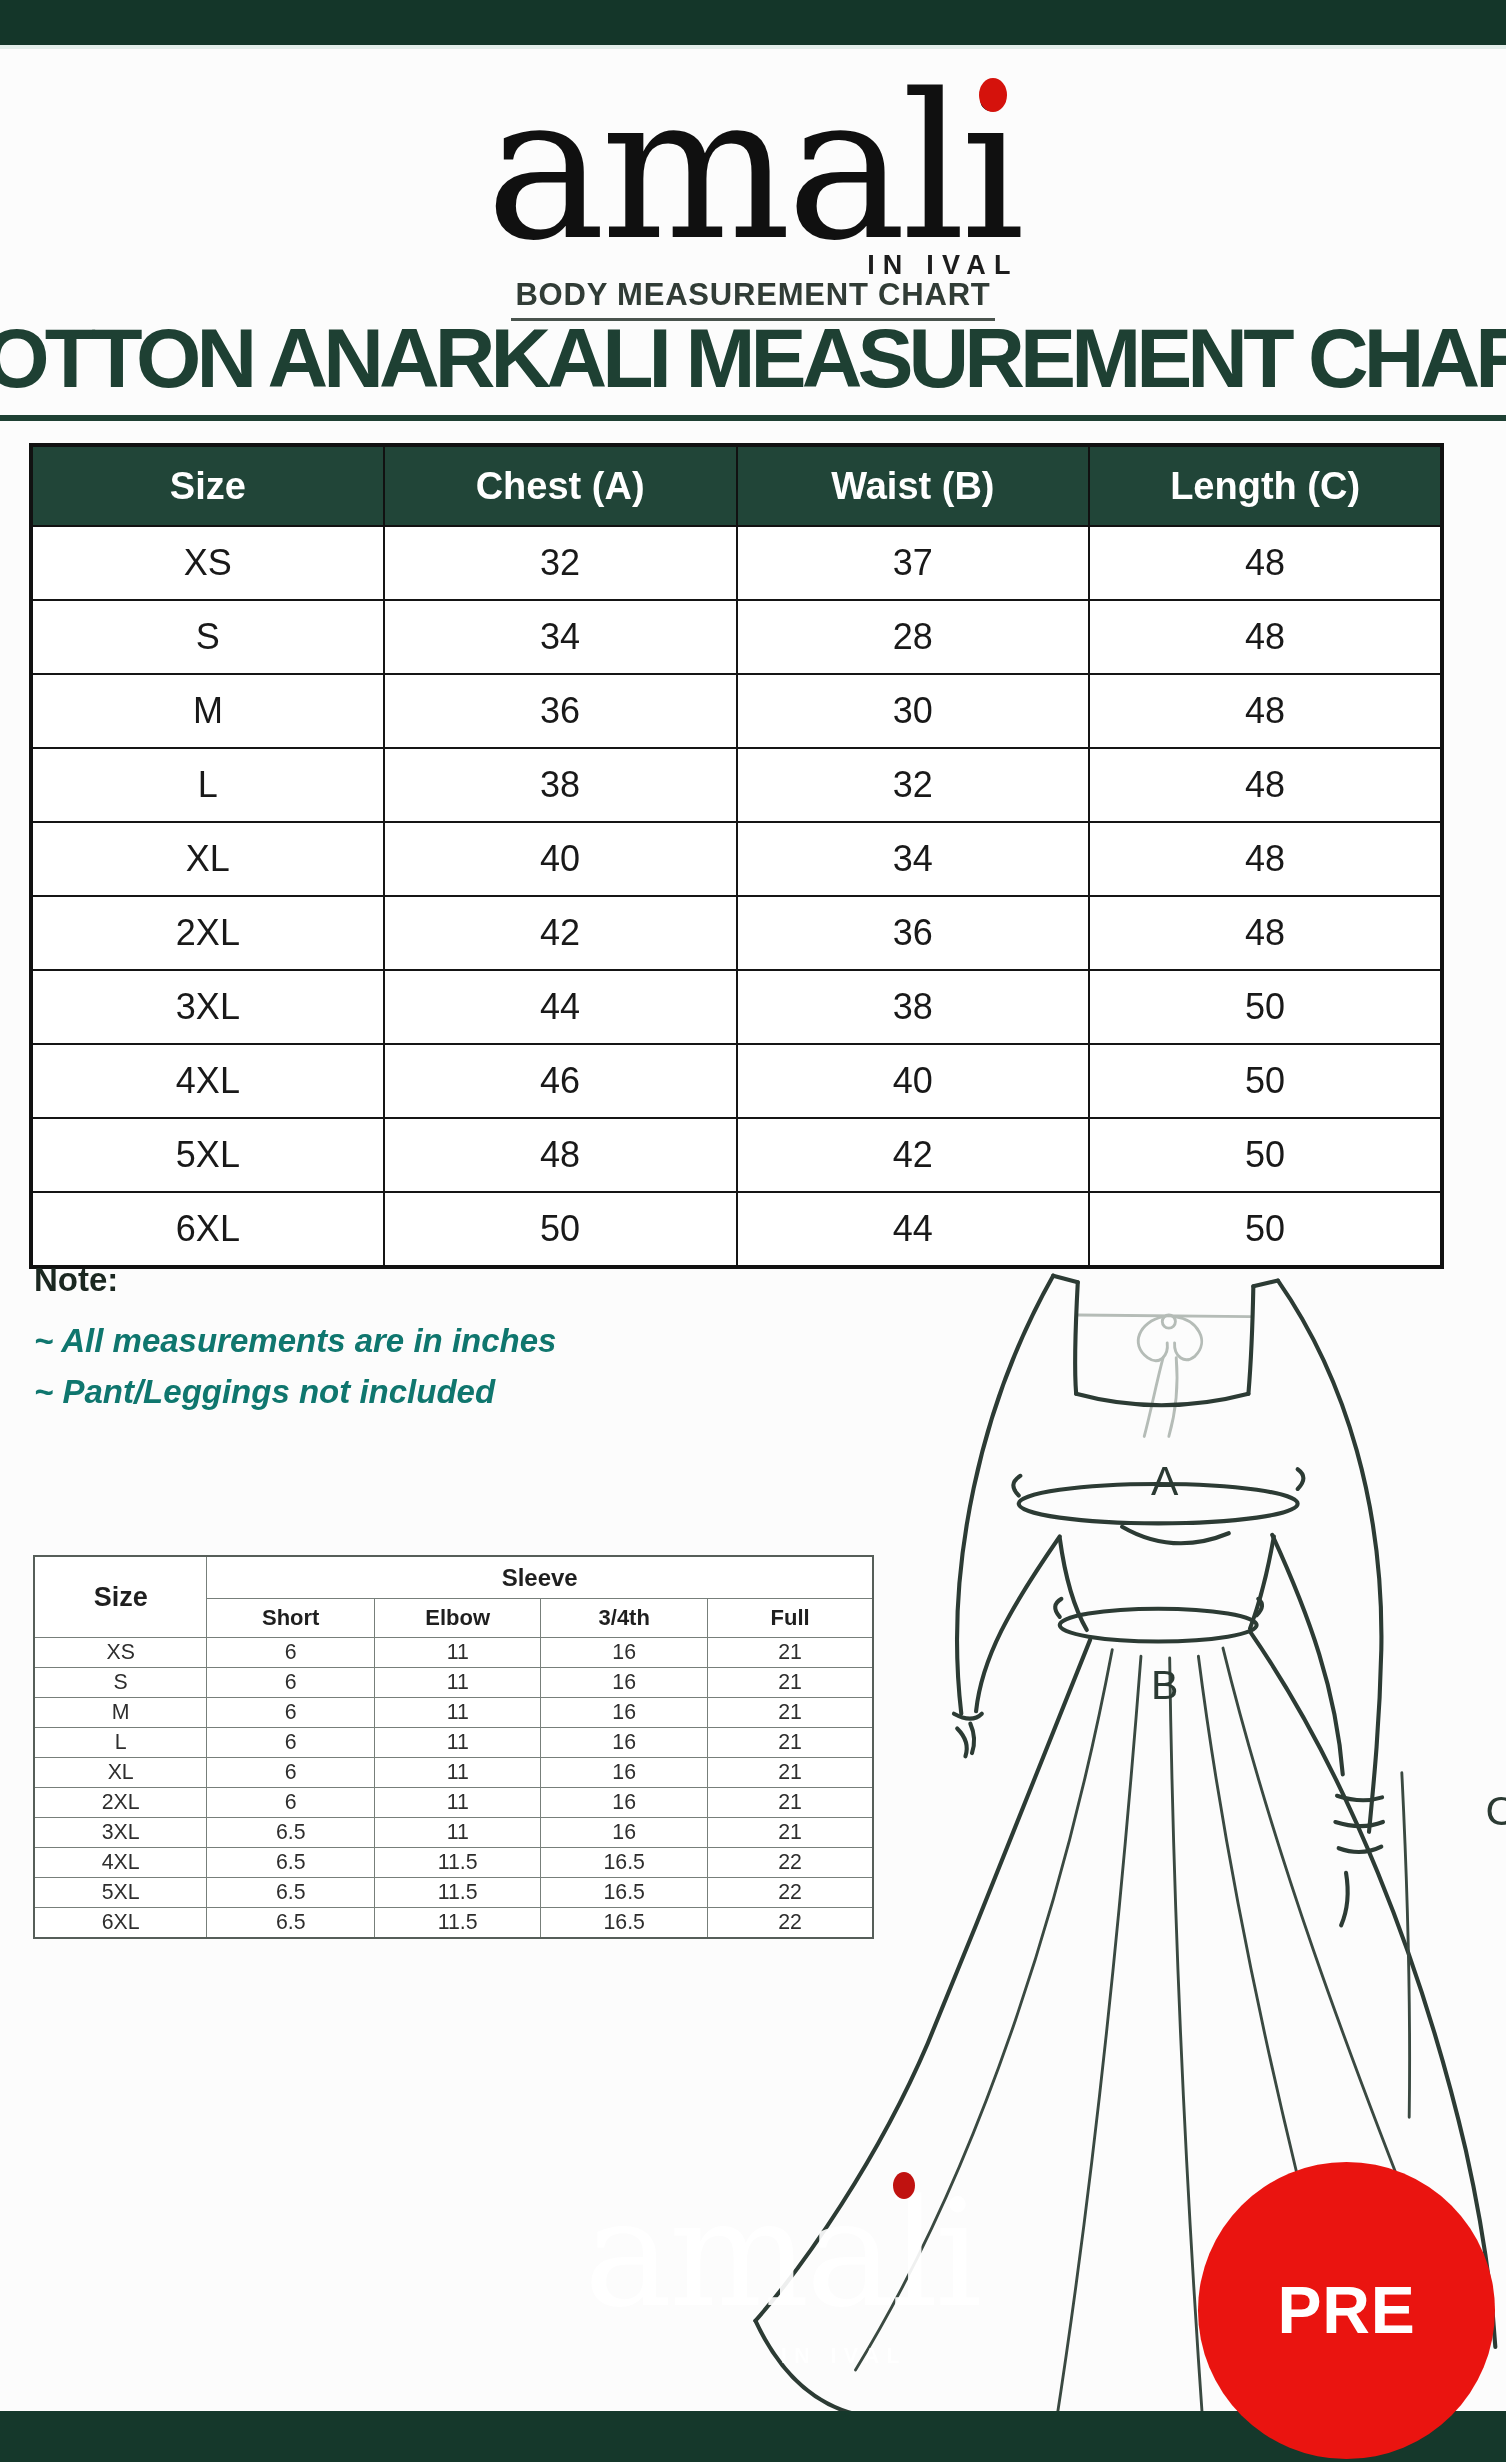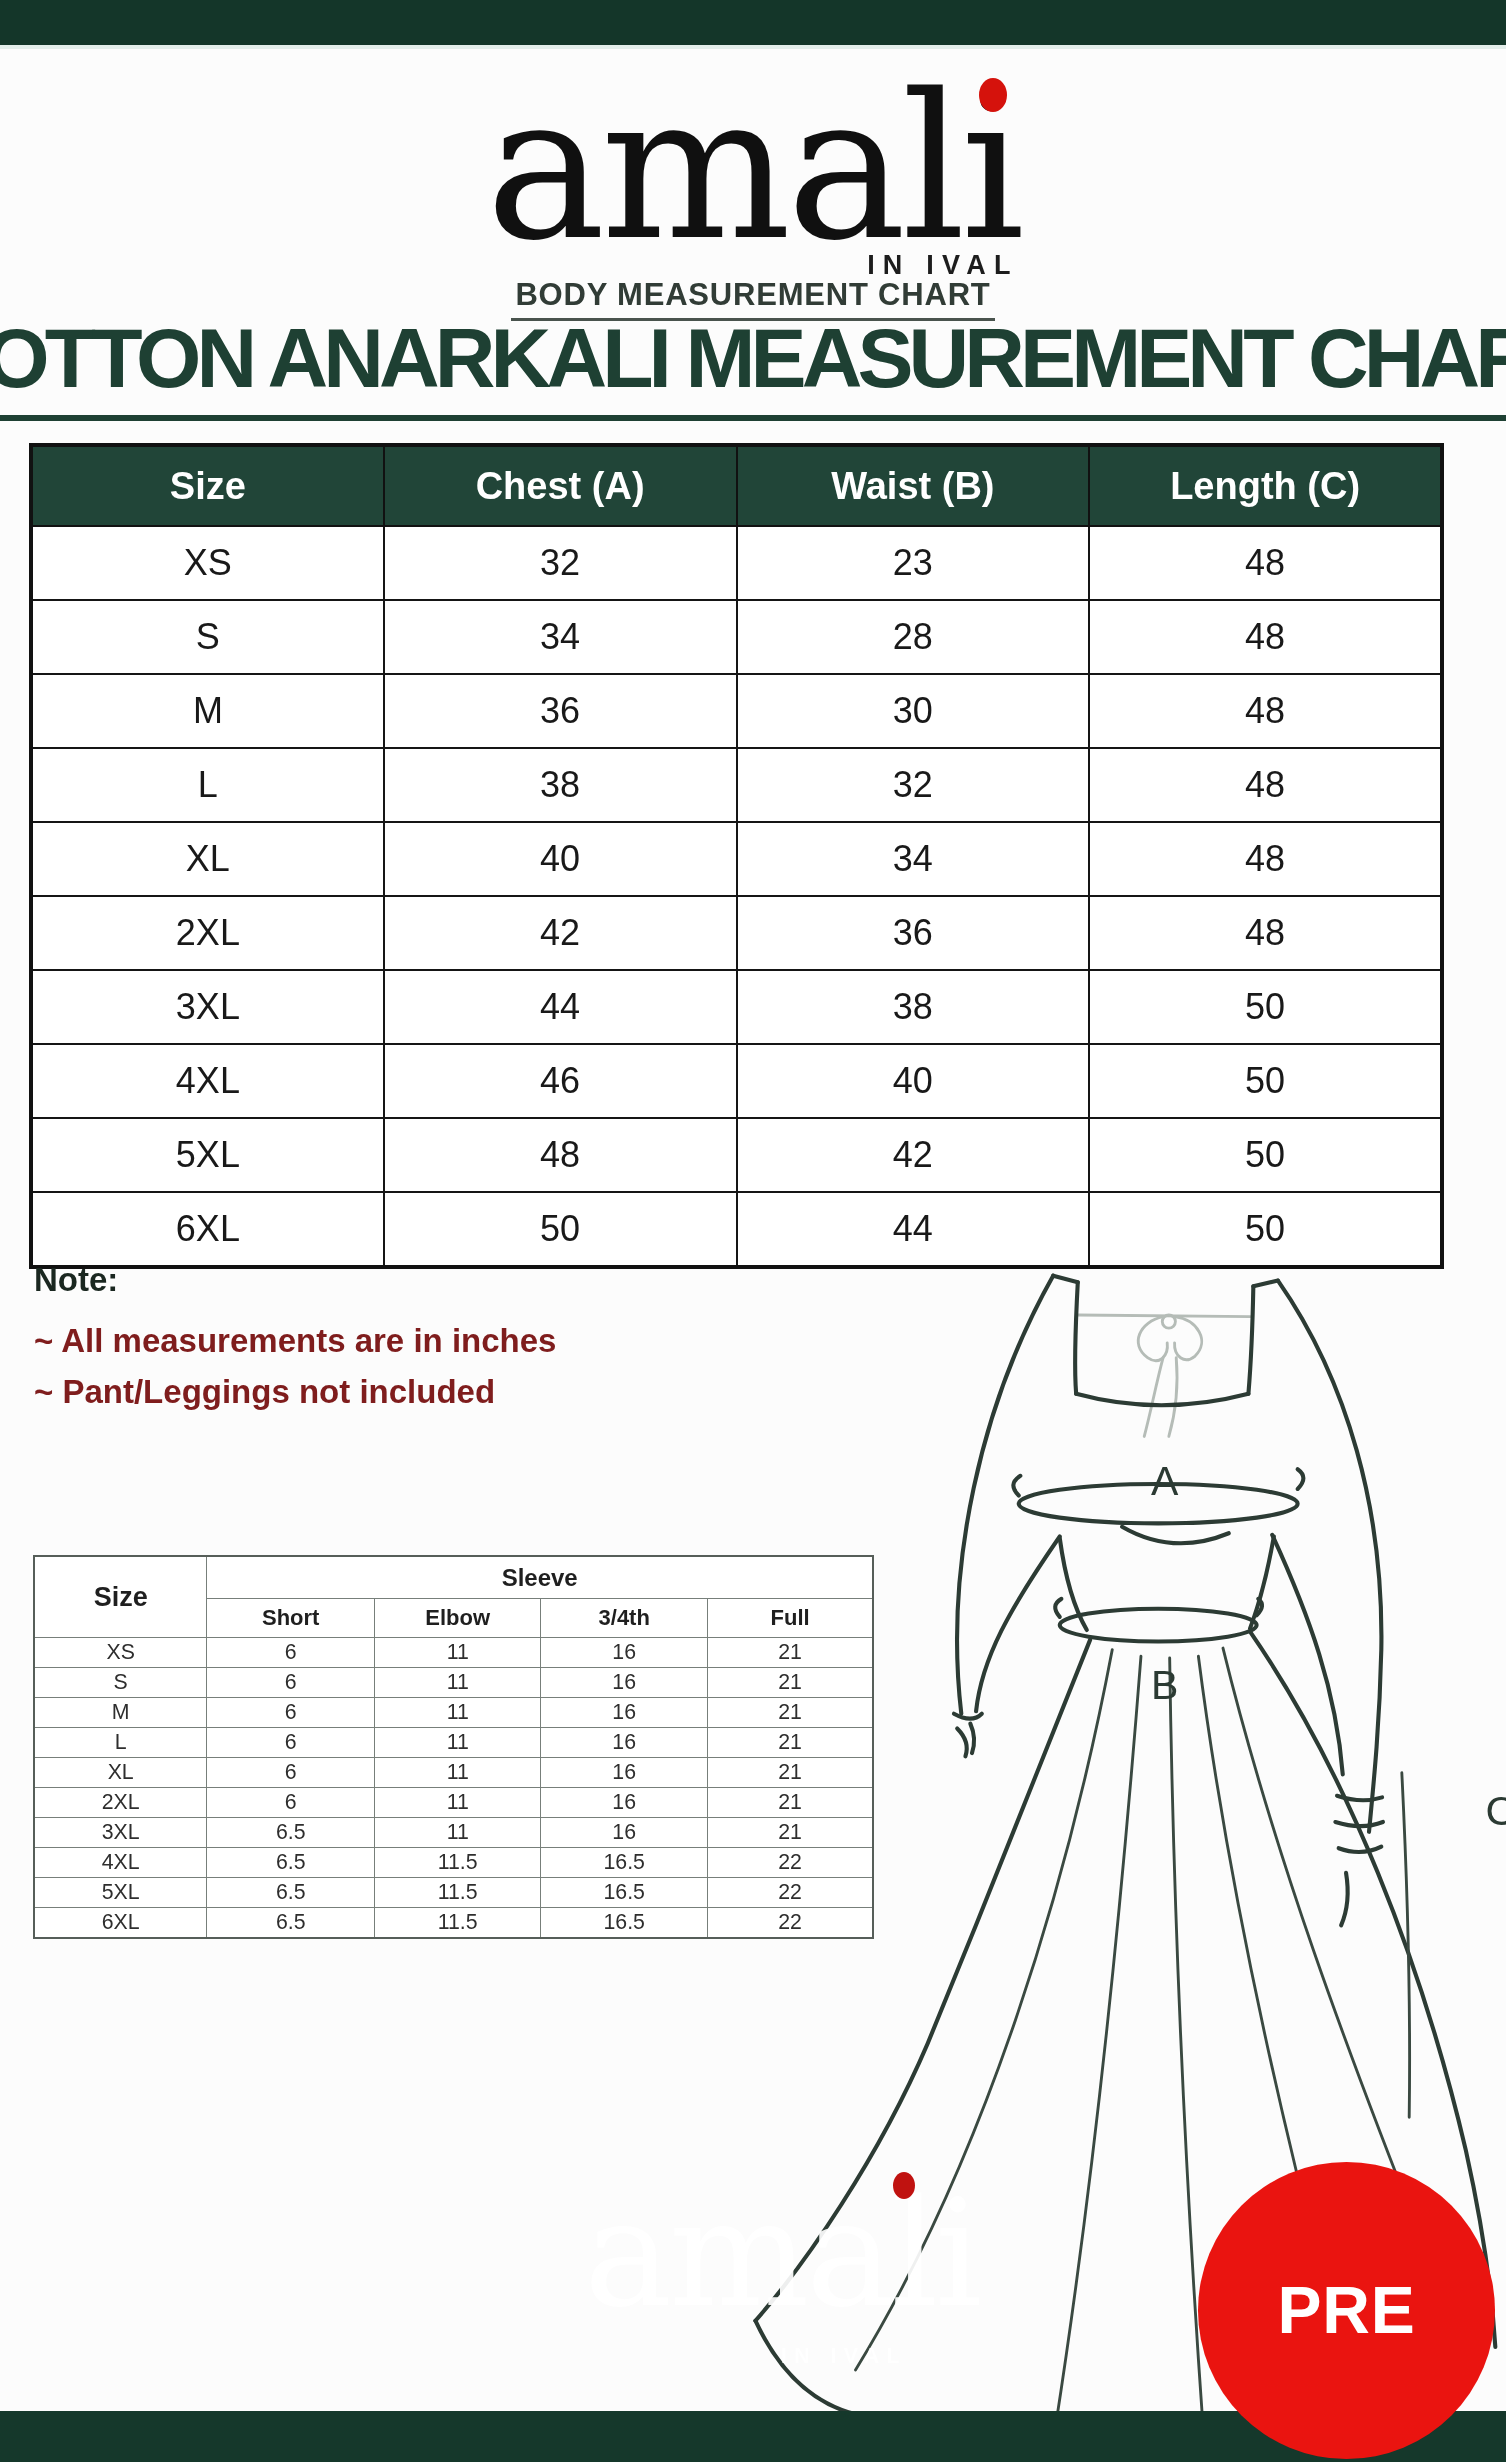--- a/index.html
+++ b/index.html
@@ -28,21 +28,21 @@
 
   
   table{border-collapse:collapse;table-layout:fixed;position:absolute;background:#fff;}
   .main-table{left:29px;top:443px;width:1415px;border:4.9px solid #111;}
   .main-table th{background:#214538;color:#fff;font-size:38px;font-weight:700;height:76px;border:2.5px solid #111;}
   .main-table td{font-size:36px;text-align:center;height:70px;border:2.5px solid #151515;color:#191919;}
 
   
   .notes{position:absolute;left:34px;top:1261px;z-index:4;}
   .note-heading{font-size:33px;font-weight:700;color:#1a2720;margin-bottom:16.4px;}
-  .note-line{font-size:33px;font-weight:700;color:#7f1d1d;line-height:51px;}
+  .note-line{font-size:33px;font-weight:700;color:#0f766e;line-height:51px;font-style:italic;}
 
   
   .sleeve-table{left:33px;top:1555px;width:841px;border:2.5px solid #565e59;z-index:4;}
   .sleeve-table th,.sleeve-table td{border:1.6px solid #777f7a;text-align:center;background:#fff;}
   .st-size{font-size:27px;font-weight:700;color:#1f1f1f;}
   .st-group{font-size:24px;font-weight:700;color:#1f1f1f;height:39px;}
   .st-sub{font-size:22px;font-weight:700;color:#1f1f1f;height:36px;}
   .sleeve-table td{font-size:21.3px;color:#2e2e2e;height:27px;}
 
   
@@ -97,21 +97,21 @@
       <th>Size</th>
       <th>Chest (A)</th>
       <th>Waist (B)</th>
       <th>Length (C)</th>
     </tr>
   </thead>
   <tbody id="mt-body">
       <tr>
         <td>XS</td>
         <td>32</td>
-        <td>23</td>
+        <td>37</td>
         <td>48</td>
       </tr>
       <tr>
         <td>S</td>
         <td>34</td>
         <td>28</td>
         <td>48</td>
       </tr>
       <tr>
         <td>M</td>

